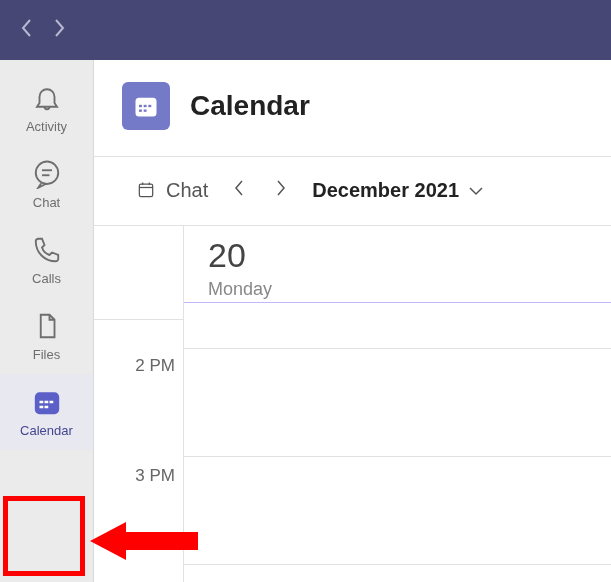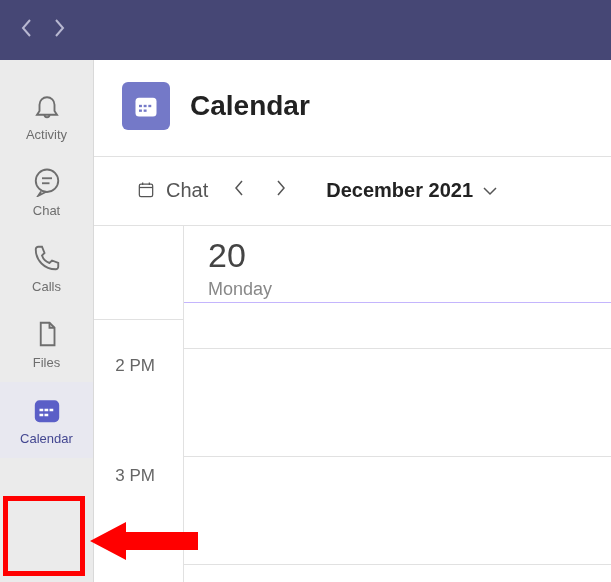--- a/index.html
+++ b/index.html
@@ -10,21 +10,21 @@
 
     .content { display: flex; height: calc(582px - 60px); }
 
     .rail {
       width: 94px;
       background: #ebebeb;
       border-right: 1px solid #d9d9d9;
       display: flex;
       flex-direction: column;
       align-items: center;
-      padding-top: 18px;
+      padding-top: 10px;
     }
     .rail-item {
       display: flex;
       flex-direction: column;
       align-items: center;
       justify-content: center;
       width: 100%;
       height: 76px;
       cursor: pointer;
       color: #6e6e6e;
@@ -49,32 +49,32 @@
     .header-title { font-size: 28px; font-weight: 700; color: #222; }
 
     .toolbar {
       display: flex; align-items: center; gap: 20px;
       padding: 16px 28px 18px 42px;
       border-bottom: 1px solid #e1e1e1;
     }
     .toolbar svg { stroke: #555; fill: none; stroke-width: 1.5; }
     .today-btn { display: flex; align-items: center; gap: 10px; color: #555; font-size: 20px; cursor: pointer; }
     .nav-arrow { cursor: pointer; padding: 4px; }
-    .date-label { font-size: 20px; font-weight: 700; color: #222; display: flex; align-items: center; gap: 8px; cursor: pointer; margin-left: 14px; }
+    .date-label { font-size: 20px; font-weight: 700; color: #222; display: flex; align-items: center; gap: 8px; cursor: pointer; }
 
     .grid { display: flex; flex: 1; position: relative; }
     .gutter { width: 90px; border-right: 1px solid #e1e1e1; position: relative; }
     .day-col { flex: 1; position: relative; }
 
     .day-header { padding: 10px 24px 2px 24px; border-bottom: 1px solid #c4b5fd; }
     .day-num { font-size: 34px; color: #444; font-weight: 400; }
     .dow { font-size: 18px; color: #888; margin-top: 4px; }
 
     .slot { height: 108px; border-bottom: 1px solid #e1e1e1; }
-    .time-label { position: absolute; right: 28px; font-size: 17px; color: #666; }
+    .time-label { position: absolute; right: 8px; font-size: 17px; color: #666; }
 
     
     .highlight-box {
       position: absolute; left: 3px; top: 496px; width: 82px; height: 80px;
       border: 5px solid #ff0000; z-index: 50; pointer-events: none;
     }
     .arrow {
       position: absolute; left: 90px; top: 516px; z-index: 50; pointer-events: none;
     }
   </style>

